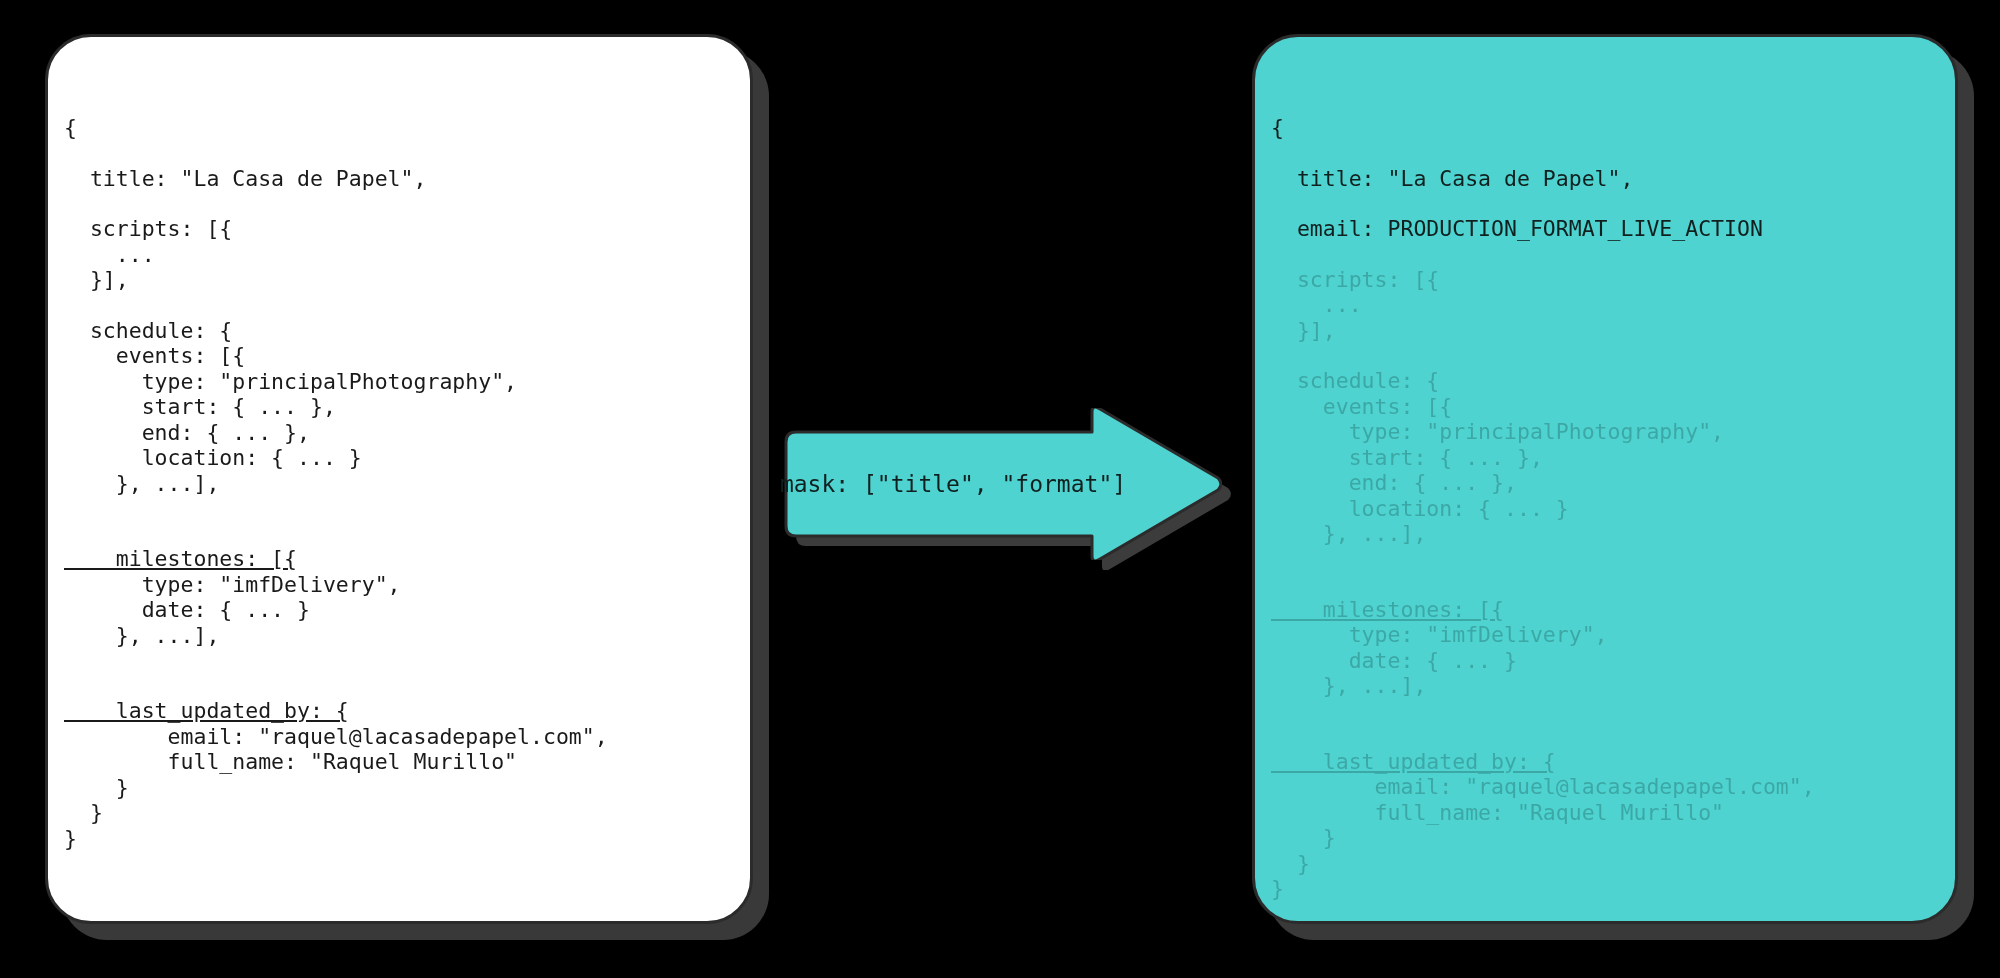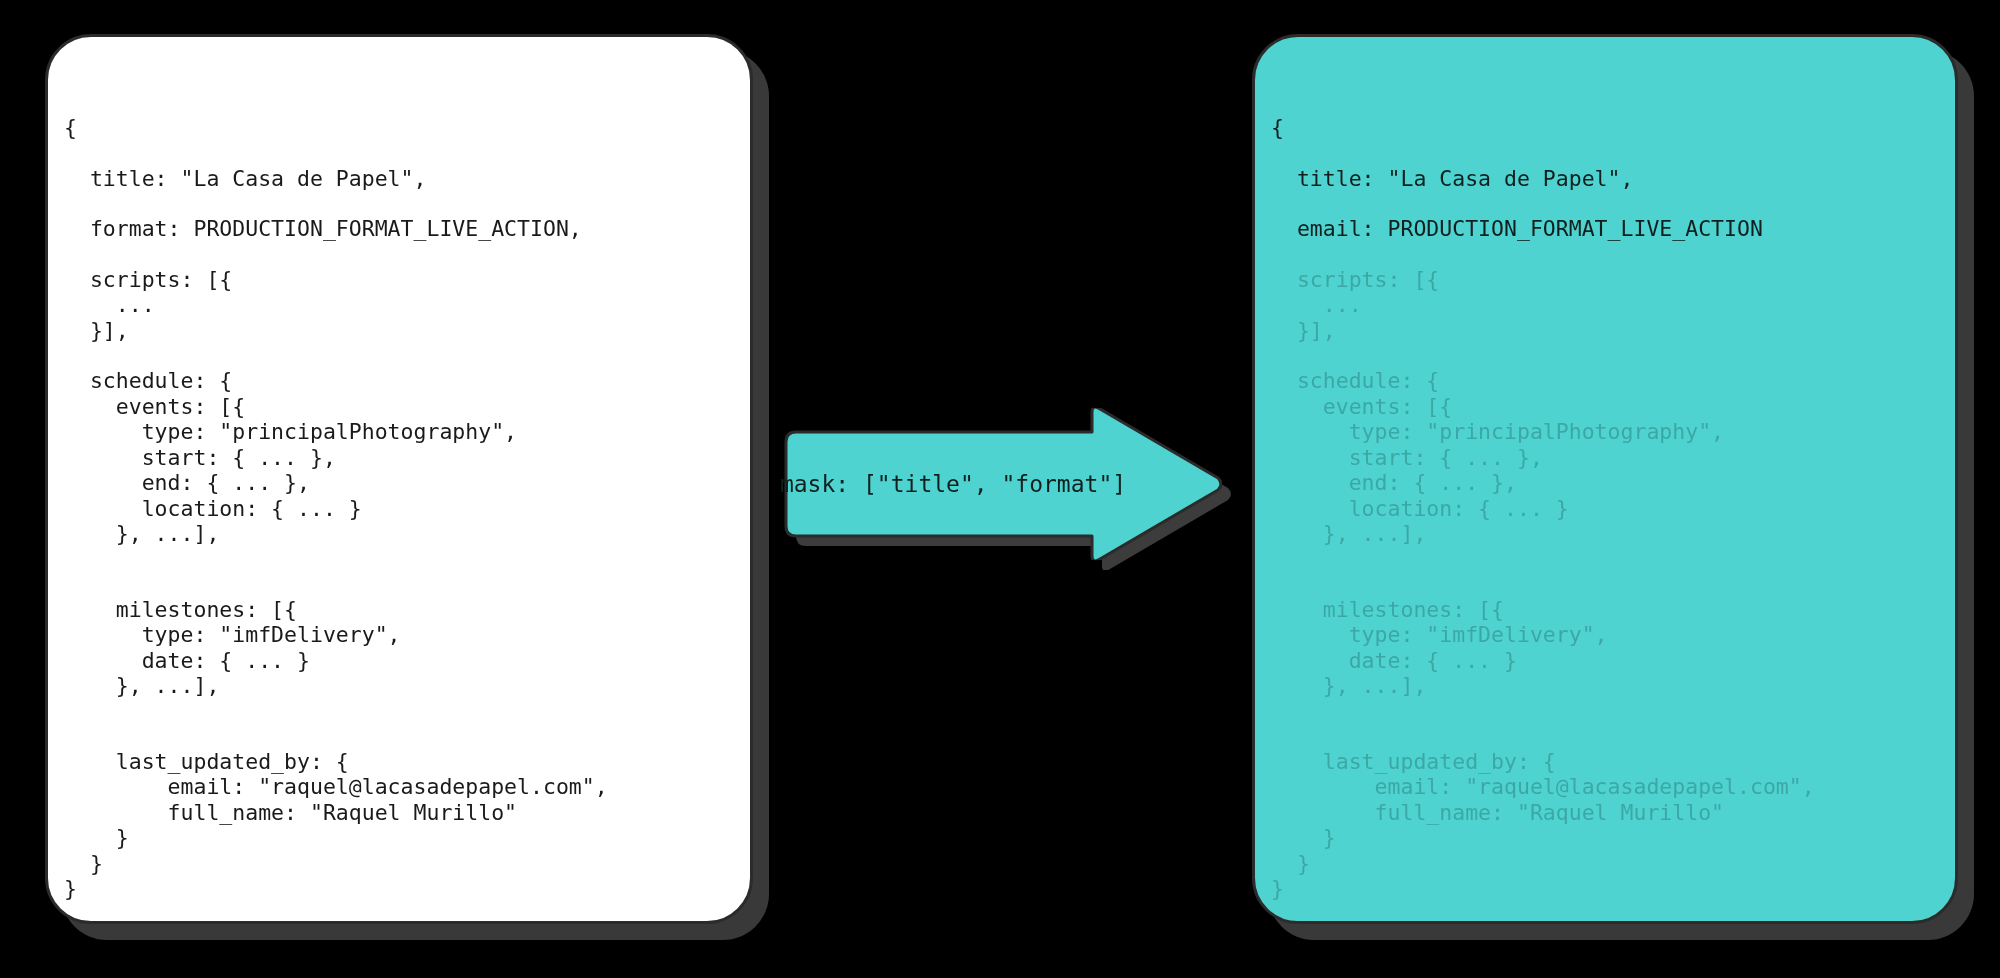--- a/index.html
+++ b/index.html
@@ -57,21 +57,21 @@
     font-family: "DejaVu Sans Mono", monospace;
     font-size: 21.5px;
     line-height: 25.5px;
     white-space: pre;
     letter-spacing: 0px;
     color: #1a1a1a;
   }
 
   
   .gap-lg { margin-top: 25px; }
-  .gap-xl { margin-top: 50px; }
+  .gap-xl { margin-top: 50px; text-decoration: underline; }
 
   
   #card-output .dim { color: rgba(20,70,70,0.30); }
   #card-output .bright { color: #10201f; }
 
   
   #arrow-wrap {
     position: absolute;
     left: 772px;
     top: 408px;
@@ -113,21 +113,20 @@
 </style>
 </head>
 <body>
 
 <div id="stage">
 
   <div class="card" id="card-input">
     <div class="code-block" id="input-code">
         <div class="code-line bright">{</div>
         <div class="code-line gap-lg bright">  title: "La Casa de Papel",</div>
-        <div class="code-line gap-lg bright">  format: PRODUCTION_FORMAT_LIVE_ACTION,</div>
         <div class="code-line gap-lg bright">  scripts: [{</div>
         <div class="code-line bright">    ...</div>
         <div class="code-line bright">  }],</div>
         <div class="code-line gap-lg bright">  schedule: {</div>
         <div class="code-line bright">    events: [{</div>
         <div class="code-line bright">      type: "principalPhotography",</div>
         <div class="code-line bright">      start: { ... },</div>
         <div class="code-line bright">      end: { ... },</div>
         <div class="code-line bright">      location: { ... }</div>
         <div class="code-line bright">    }, ...],</div>

